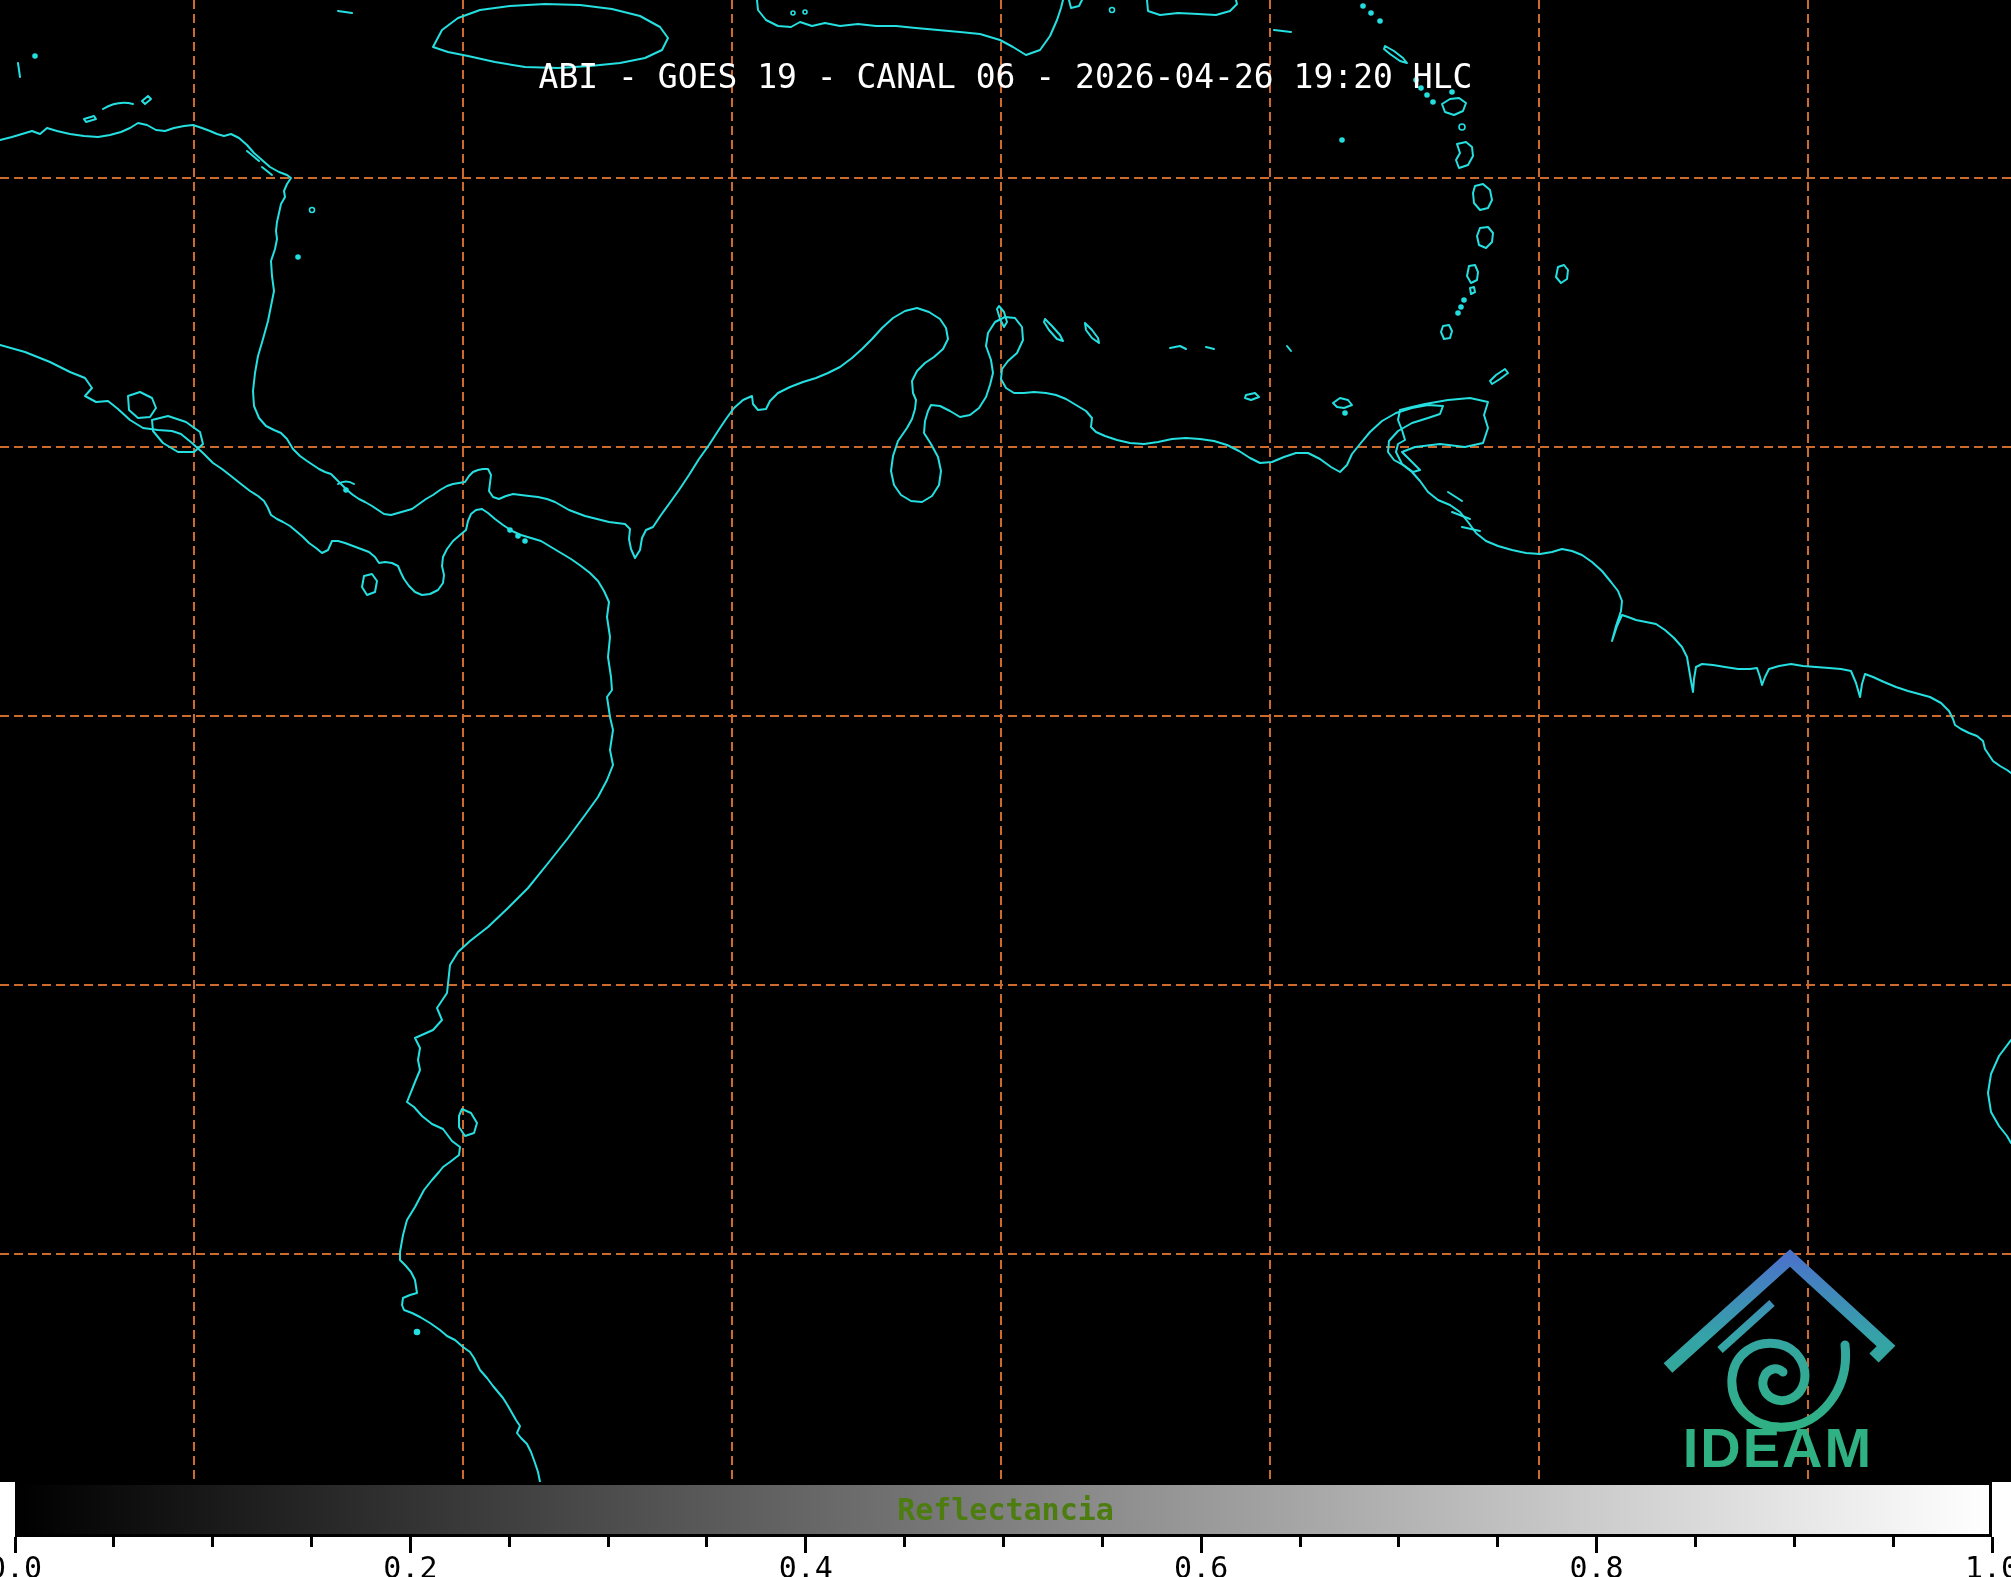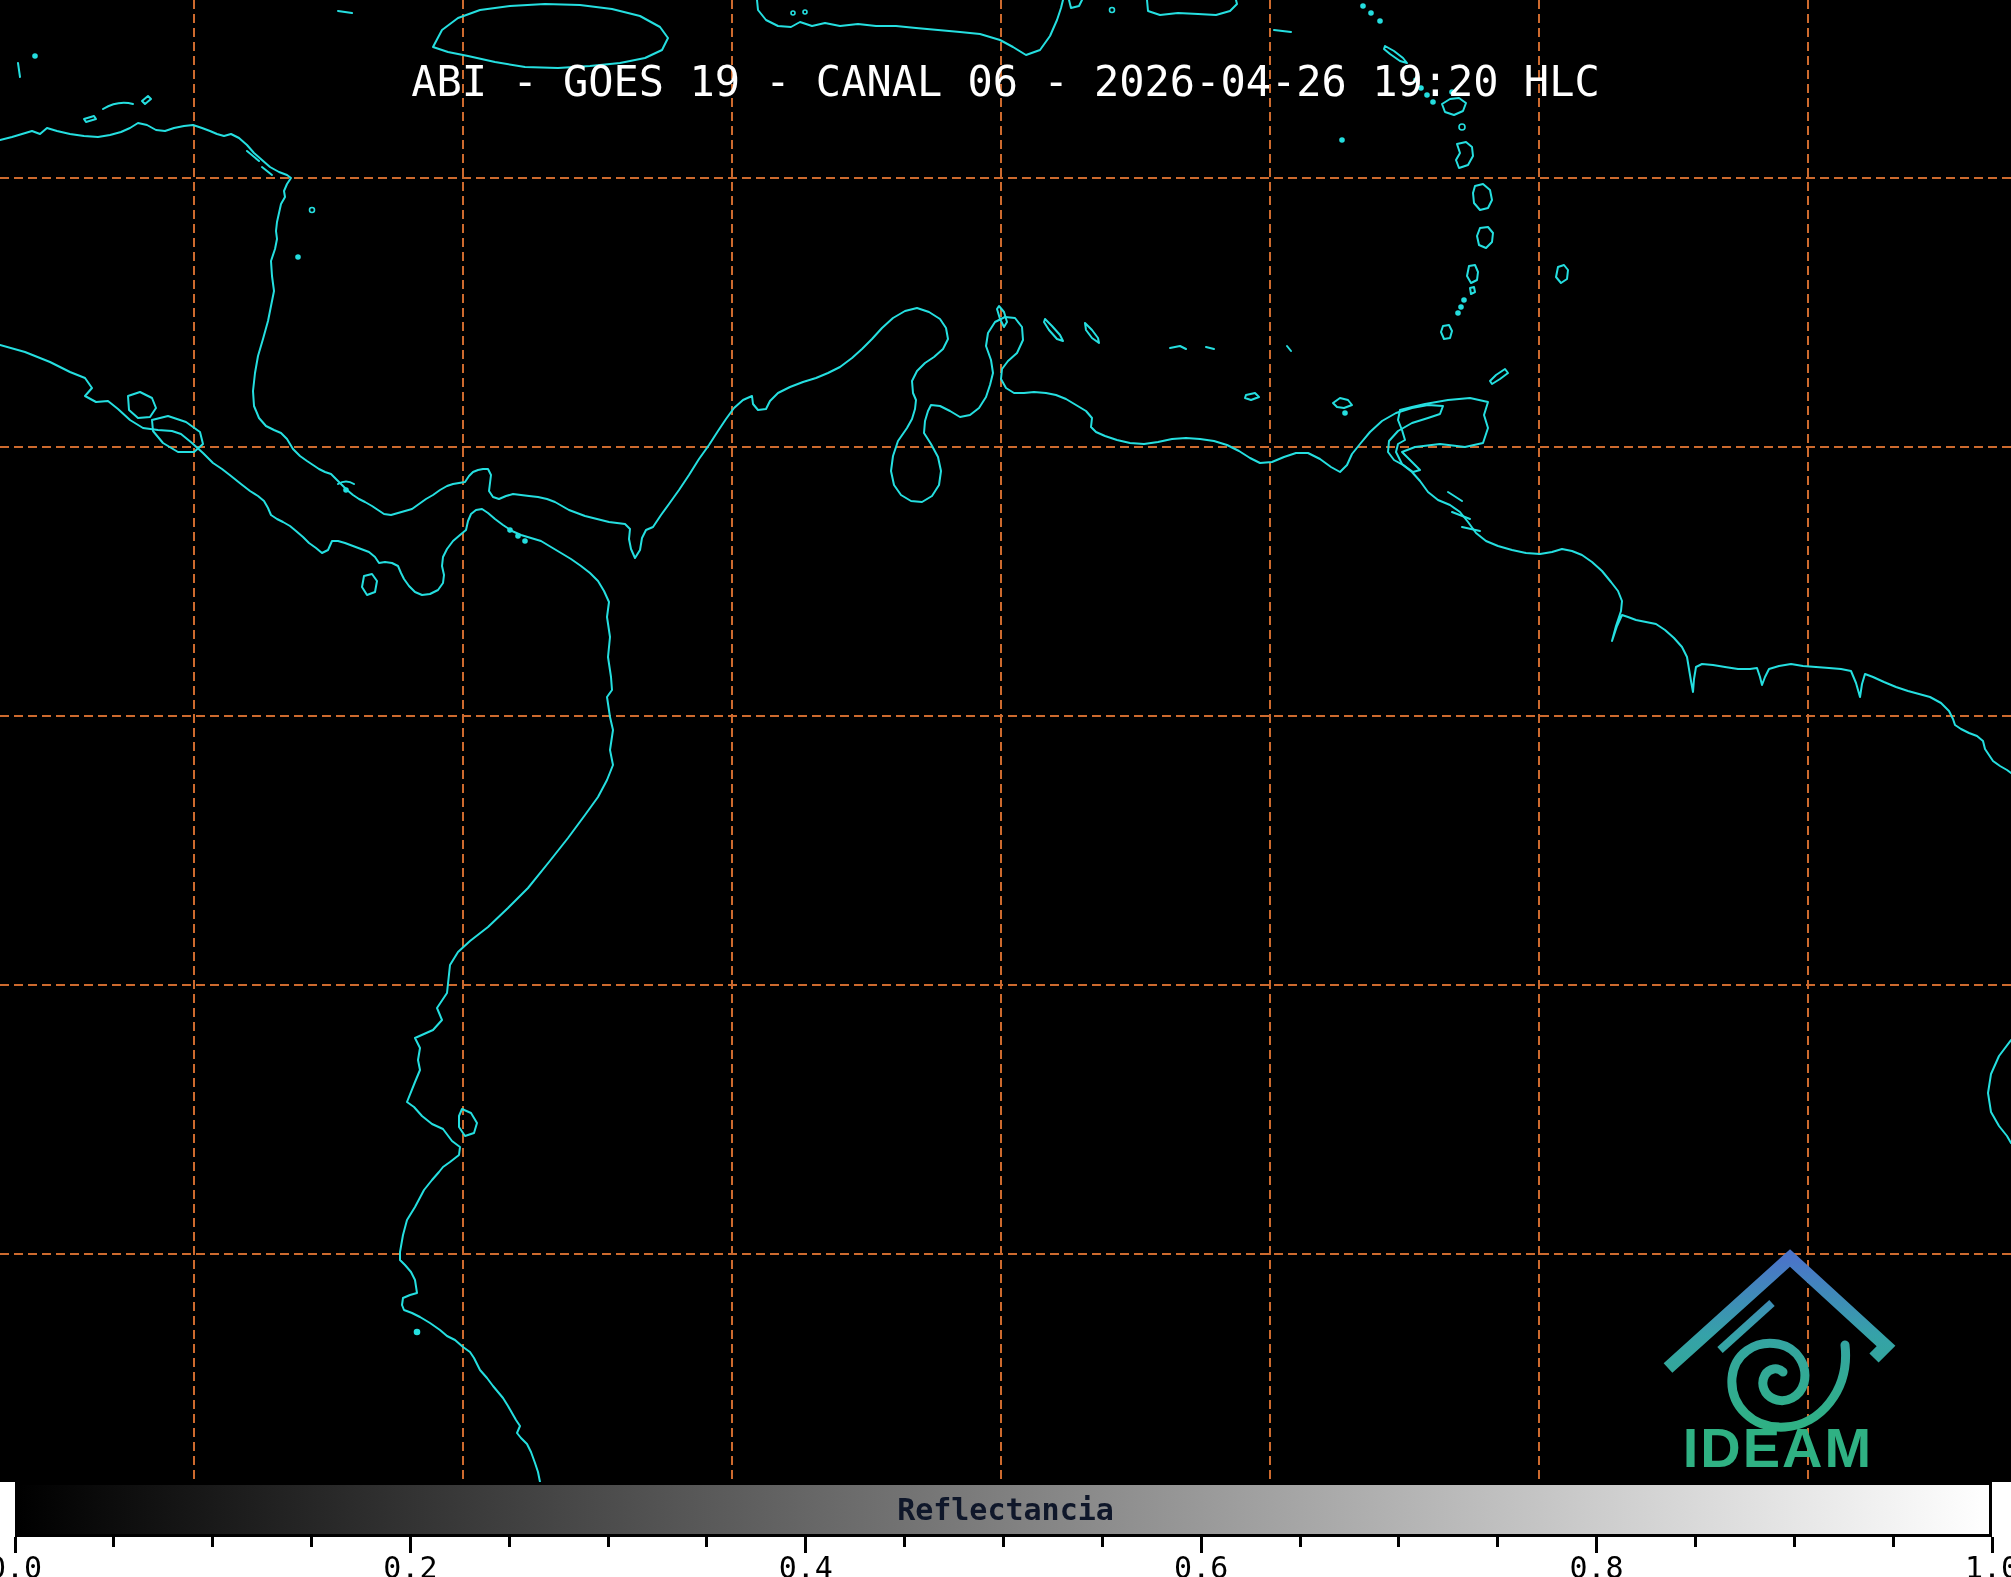--- a/index.html
+++ b/index.html
@@ -1,25 +1,25 @@
 <!DOCTYPE html>
 <html><head>
 <meta charset="utf-8">
 <style>
   html,body{margin:0;padding:0;background:#222;}
   #screen{position:relative;width:2011px;height:1577px;background:#000;overflow:hidden;
           font-family:"DejaVu Sans Mono",monospace;}
   #map-title{position:absolute;top:57px;left:0;width:100%;text-align:center;
-             color:#ffffff;font-size:42px;letter-spacing:0px;white-space:pre;}
+             color:#ffffff;font-size:33px;letter-spacing:0px;white-space:pre;}
   #map-svg{position:absolute;top:0;left:0;}
   #colorbar-strip{position:absolute;left:0;top:1482px;width:2011px;height:95px;background:#ffffff;}
   #colorbar-bar{position:absolute;left:15px;top:0;width:1977px;height:55px;box-sizing:border-box;
                 border:3px solid #000;background:linear-gradient(to right,#000000,#ffffff);}
   #colorbar-label{position:absolute;left:50%;top:0;transform:translateX(-50%);height:55px;line-height:55px;
-                  color:#0f172a;font-weight:bold;font-size:30px;}
+                  color:#4d7c0f;font-weight:bold;font-size:30px;}
   .cb-tick{position:absolute;top:55px;width:3px;background:#000;}
   .cb-tick.major{height:16px;}
   .cb-tick.minor{height:10px;}
   .cb-tick-label{position:absolute;top:68px;transform:translateX(-50%);color:#000;font-size:30px;white-space:pre;}
 </style>
 </head>
 <body>
 
 <div id="screen">
 

